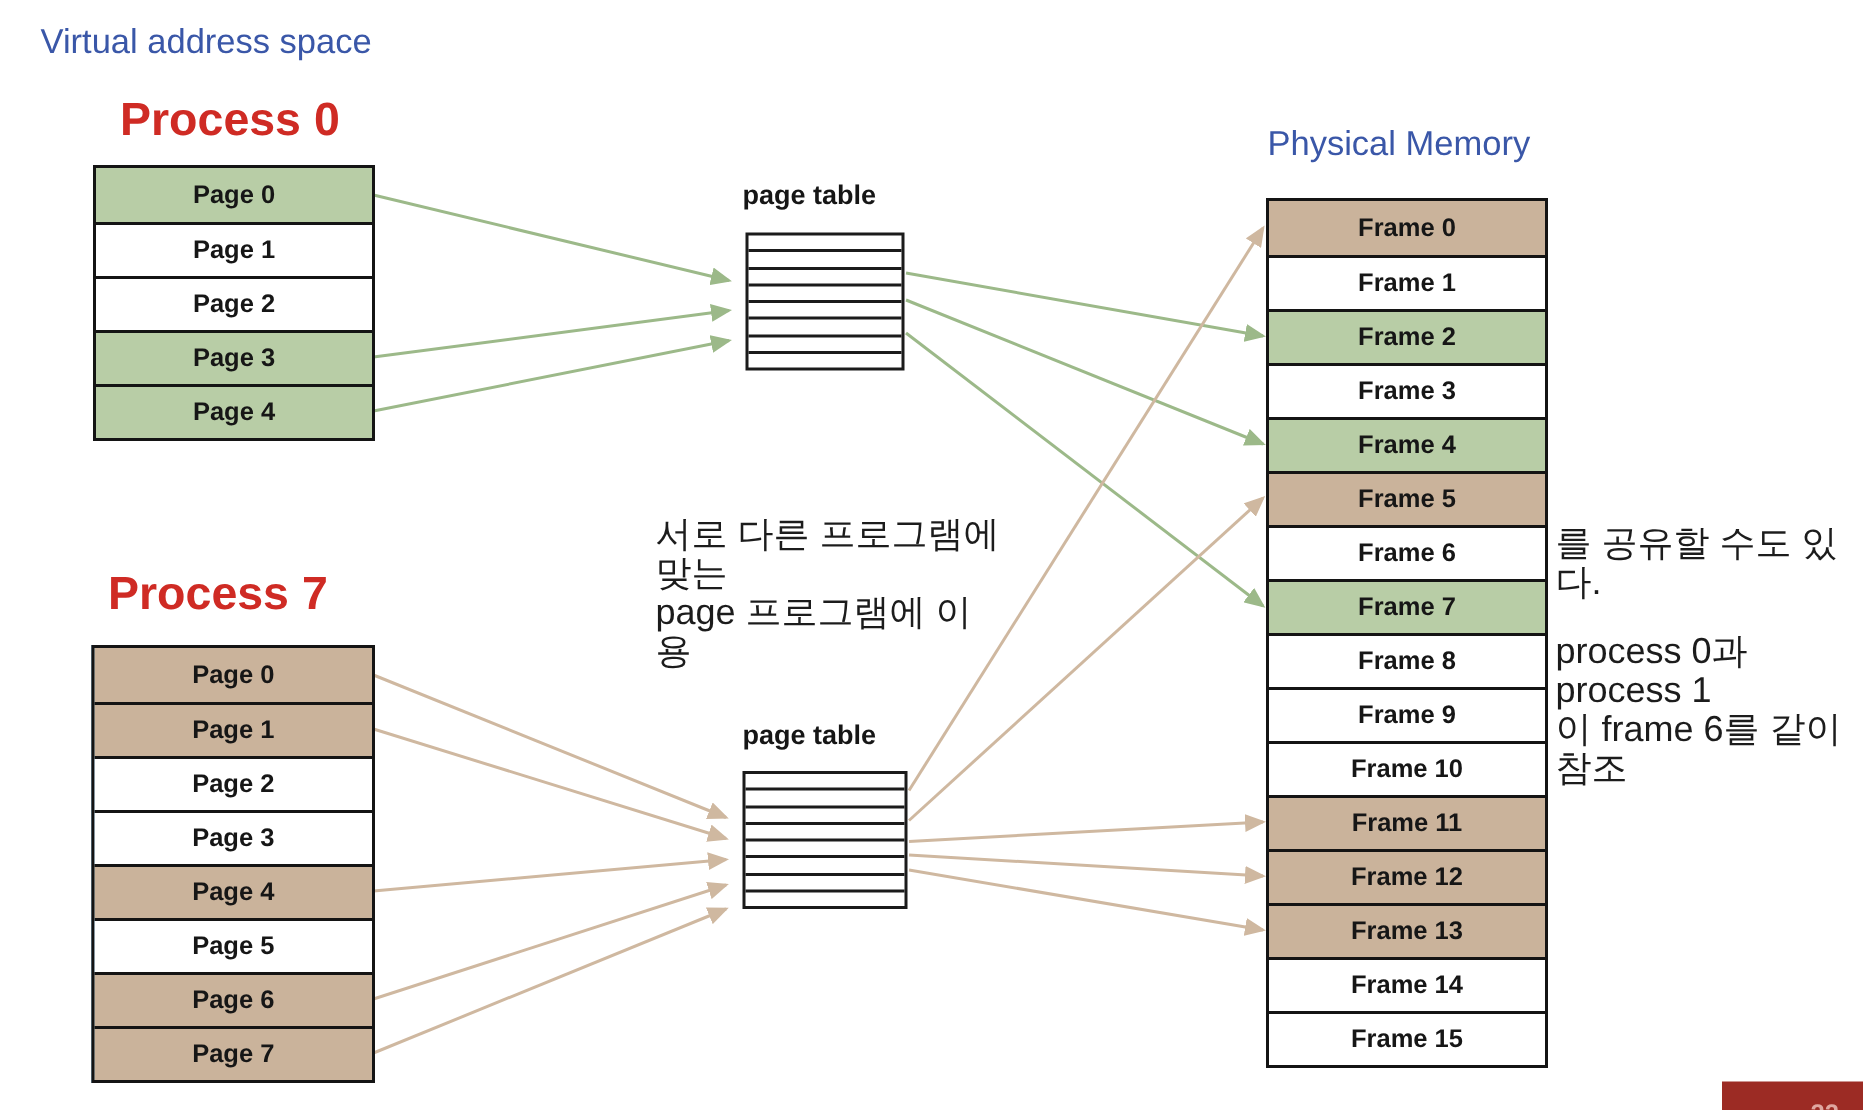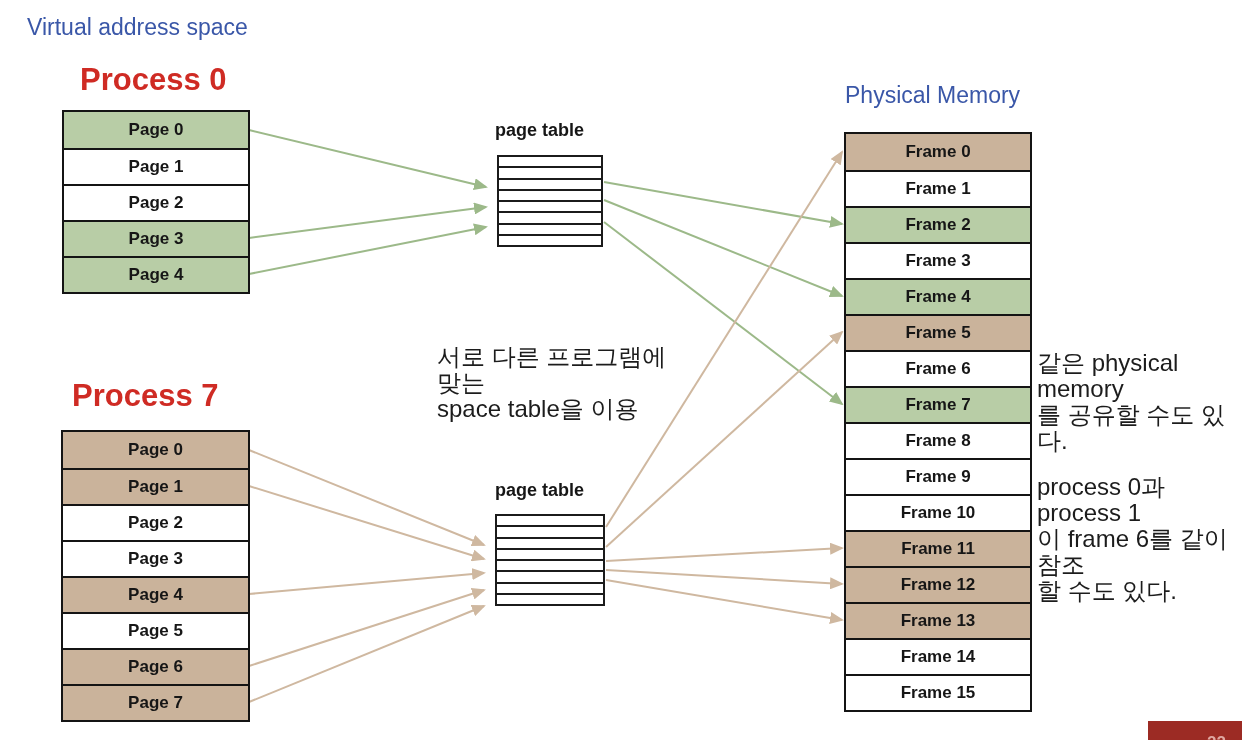--- a/index.html
+++ b/index.html
@@ -210,32 +210,30 @@
       <div class="ptrow"></div>
       <div class="ptrow"></div>
       <div class="ptrow"></div>
       <div class="ptrow"></div>
       <div class="ptrow"></div>
       <div class="ptrow"></div>
     </div>
 
   <div class="note" id="note-mid">
     <div>서로 다른 프로그램에 맞는</div>
-    <div>space table을 이용</div>
+    <div>page 프로그램에 이용</div>
   </div>
 
   <div class="note" id="note-right">
     <div class="nblock">
-      <div>같은 physical memory</div>
       <div>를 공유할 수도 있다.</div>
     </div>
     <div class="nblock">
       <div>process 0과 process 1</div>
       <div>이 frame 6를 같이 참조</div>
-      <div>할 수도 있다.</div>
     </div>
   </div>
 
   <div class="footer-box">
     <span class="slide-num">22</span>
   </div>
 
 </div>
 
 </body></html>

